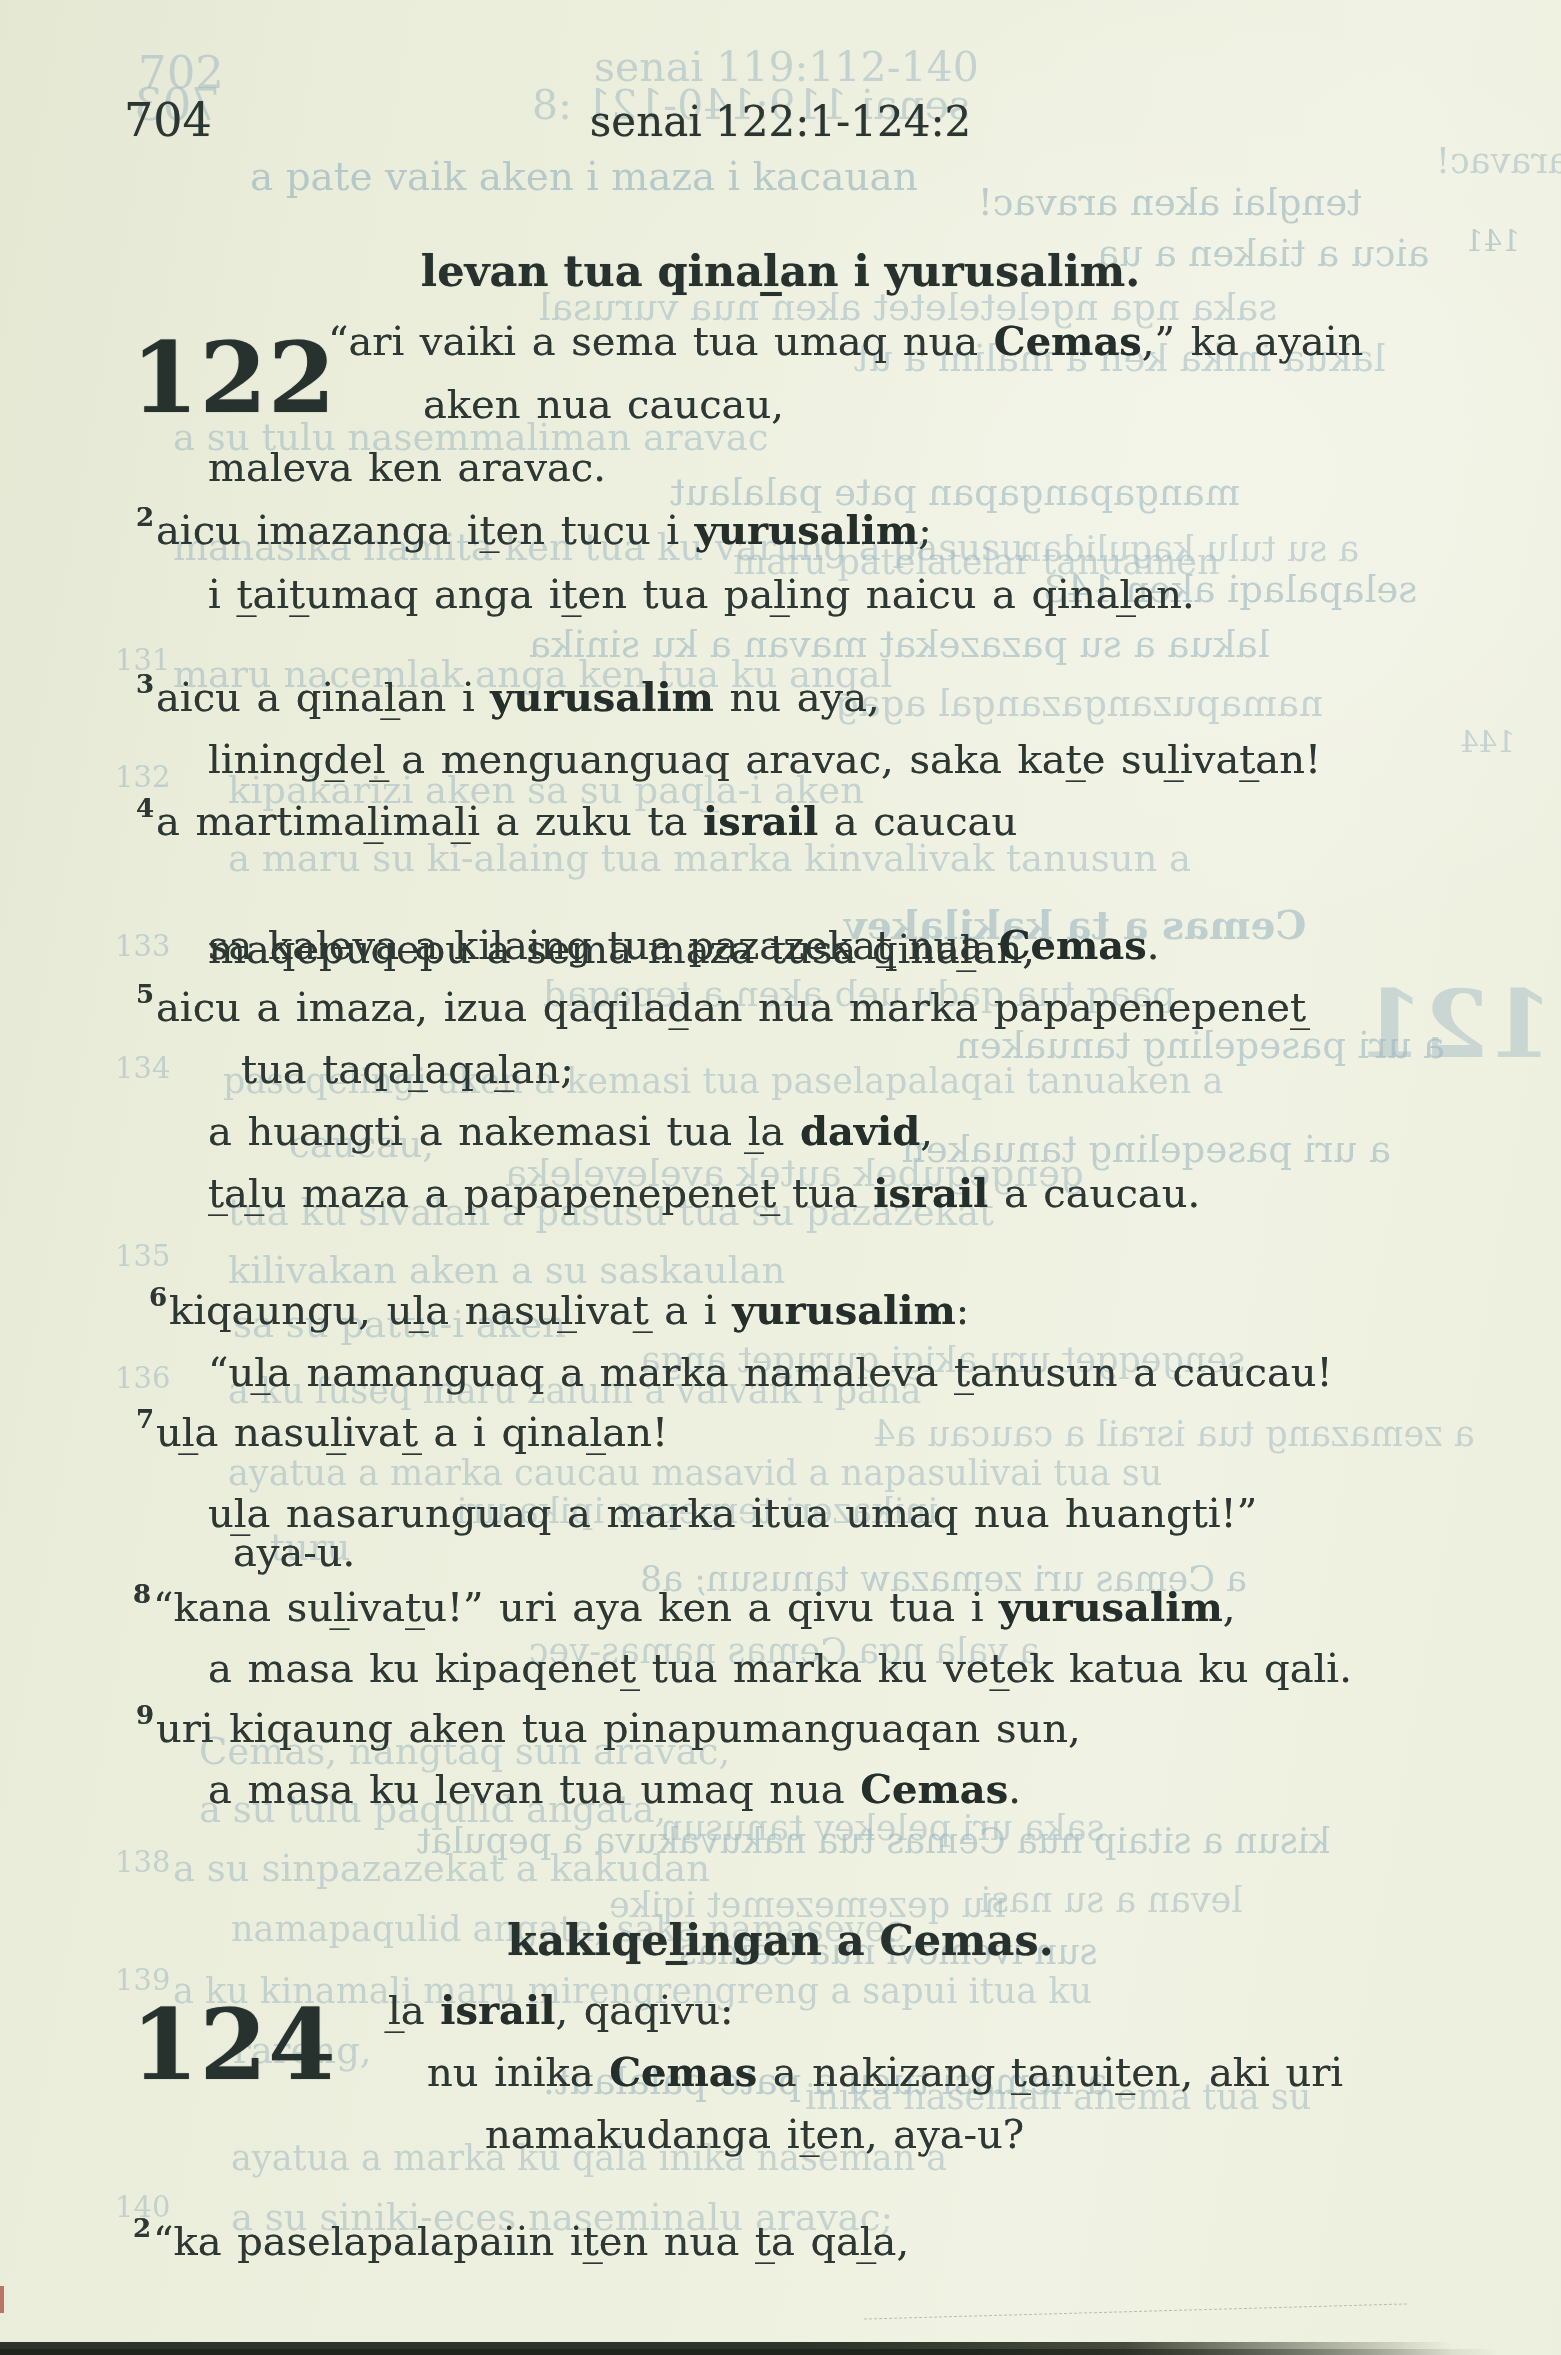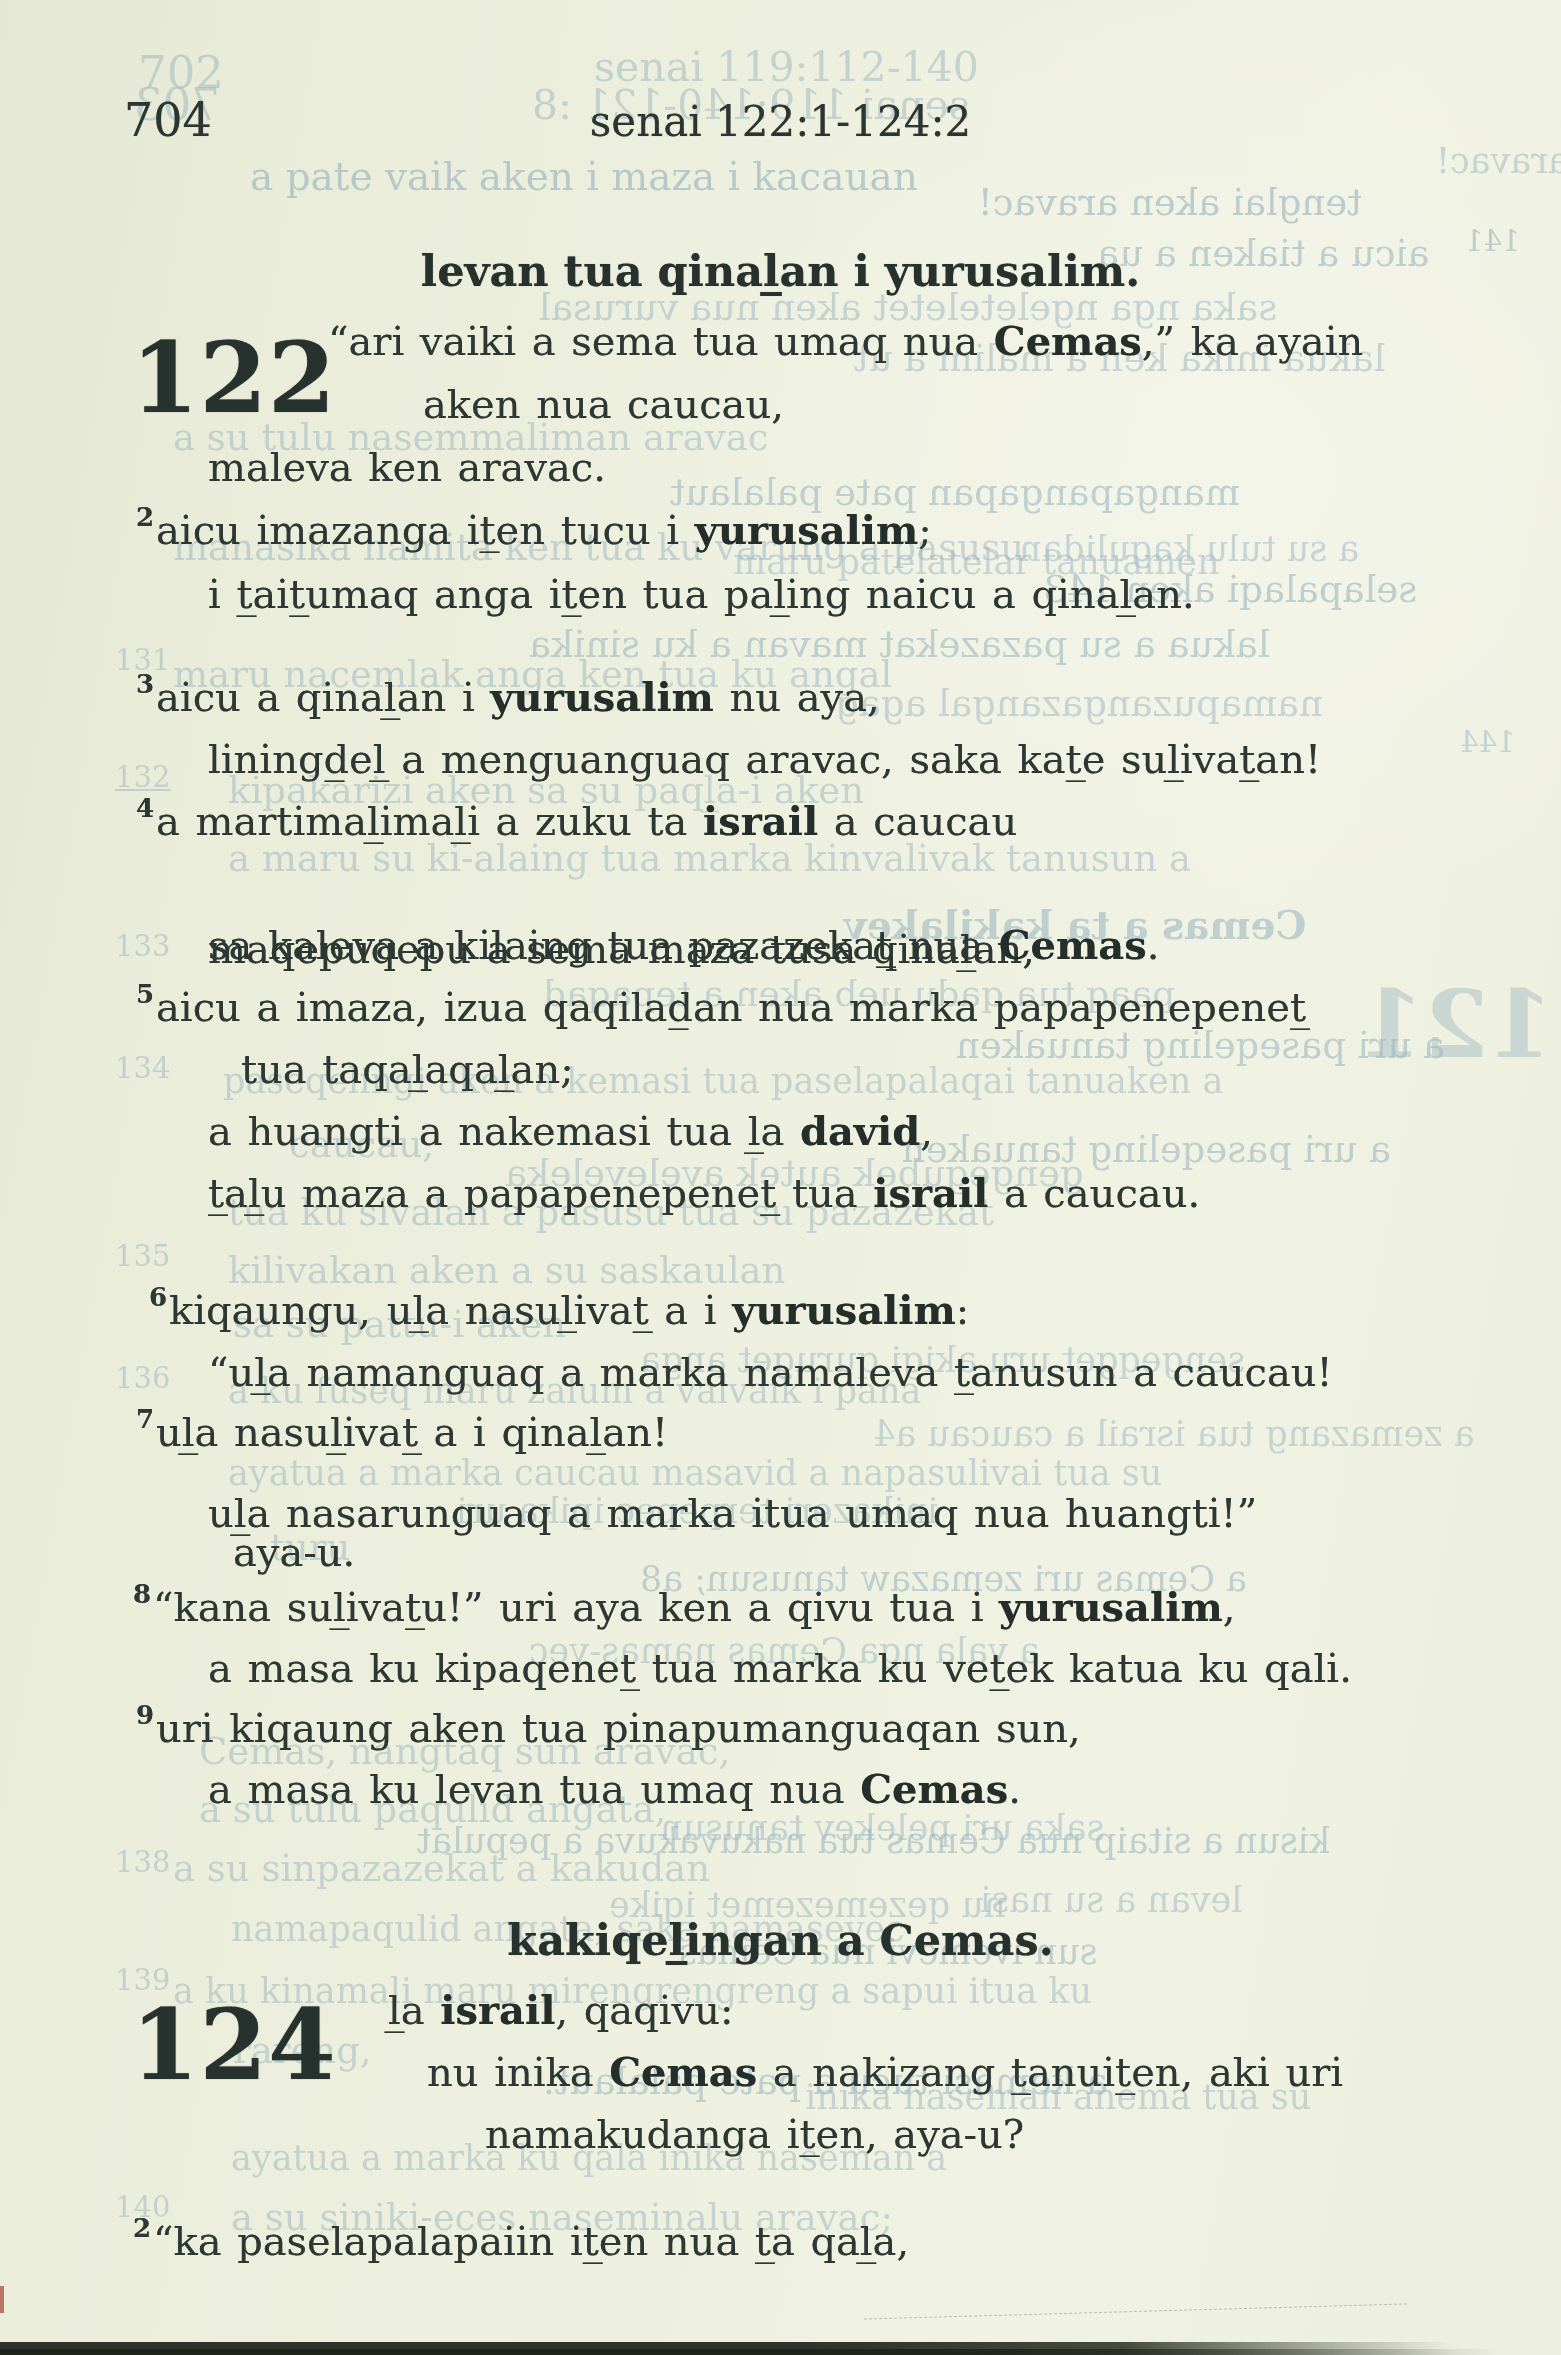--- a/index.html
+++ b/index.html
@@ -93,21 +93,21 @@
       <span class="ghost m" style="left: 670px; top: 474px; font-size: 37px; opacity: 0.6;">mangapangapan pate palalaut</span>
       <span class="ghost" style="left: 173px; top: 529px; font-size: 37px;">manasika namita ken tua ku varung a pasusu</span>
       <span class="ghost m" style="left: 1019px; top: 532px; font-size: 35px;">a su tulu kagulidan</span>
       <span class="ghost" style="left: 733px; top: 545px; font-size: 35px;">maru patelatelar tanuamen</span>
       <span class="ghost m" style="left: 1043px; top: 571px; font-size: 37px; opacity: 0.62;">selapalaqi aken 143</span>
       <span class="ghost m" style="left: 529px; top: 626px; font-size: 37px; opacity: 0.6;">lakua a su pazazekat mavan a ku sinika</span>
       <span class="ghost" style="left: 115px; top: 646px; font-size: 29px;">131</span>
       <span class="ghost" style="left: 173px; top: 656px; font-size: 37px;">maru nacemlak anga ken tua ku angal</span>
       <span class="ghost m" style="left: 835px; top: 685px; font-size: 37px;">namapuzangazangal agag</span>
       <span class="ghost m" style="left: 1460px; top: 728px; font-size: 29px;">144</span>
-      <span class="ghost" style="left: 115px; top: 763px; font-size: 29px; text-decoration: underline;">132</span>
+      <span class="ghost" style="left: 115px; top: 763px; font-size: 29px;">132</span>
       <span class="ghost" style="left: 228px; top: 772px; font-size: 37px;">kipakarizi aken sa su paql̲a-i aken</span>
       <span class="ghost" style="left: 228px; top: 840px; font-size: 37px;">a maru su ki-alaing tua marka kinvalivak tanusun a</span>
       <span class="ghost m b" style="left: 844px; top: 906px; font-size: 39px; opacity: 0.6;">Cemas a ta kakilakev</span>
       <span class="ghost" style="left: 115px; top: 932px; font-size: 29px;">133</span>
       <span class="ghost m" style="left: 543px; top: 976px; font-size: 36px;">paaq tua qadu ueb aken a tepaqad</span>
       <span class="ghost m b" style="left: 1359px; top: 978px; font-size: 93px; opacity: 0.45;">121</span>
       <span class="ghost m" style="left: 956px; top: 1027px; font-size: 37px; opacity: 0.6;">a uri paseqeling tanuaken</span>
       <span class="ghost" style="left: 115px; top: 1054px; font-size: 29px;">134</span>
       <span class="ghost" style="left: 223px; top: 1064px; font-size: 35px;">paseqelingi aken a kemasi tua paselapalaqai tanuaken a</span>
       <span class="ghost" style="left: 289px; top: 1126px; font-size: 37px;">caucau,</span>

